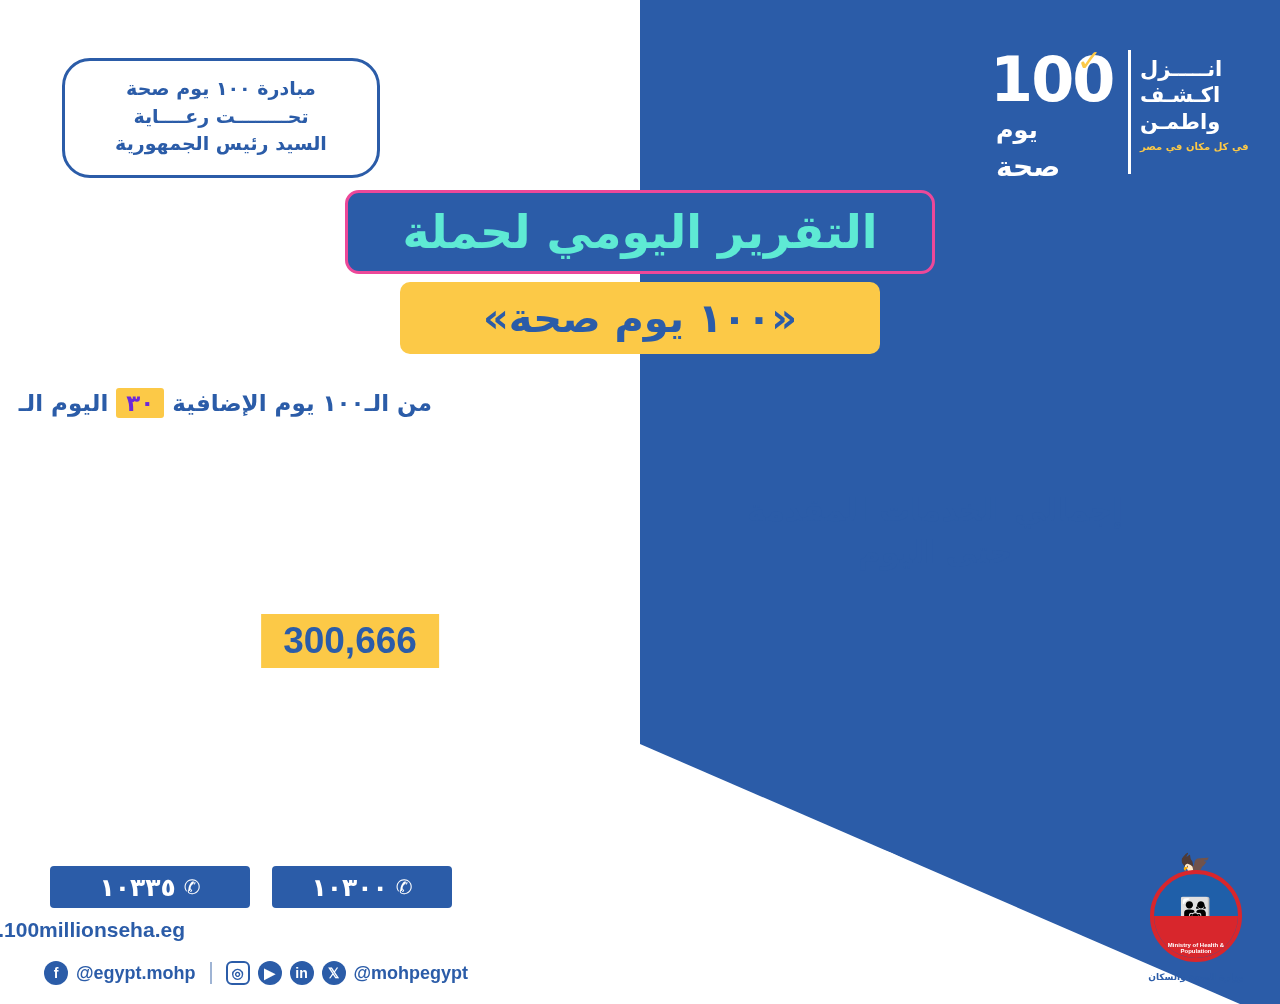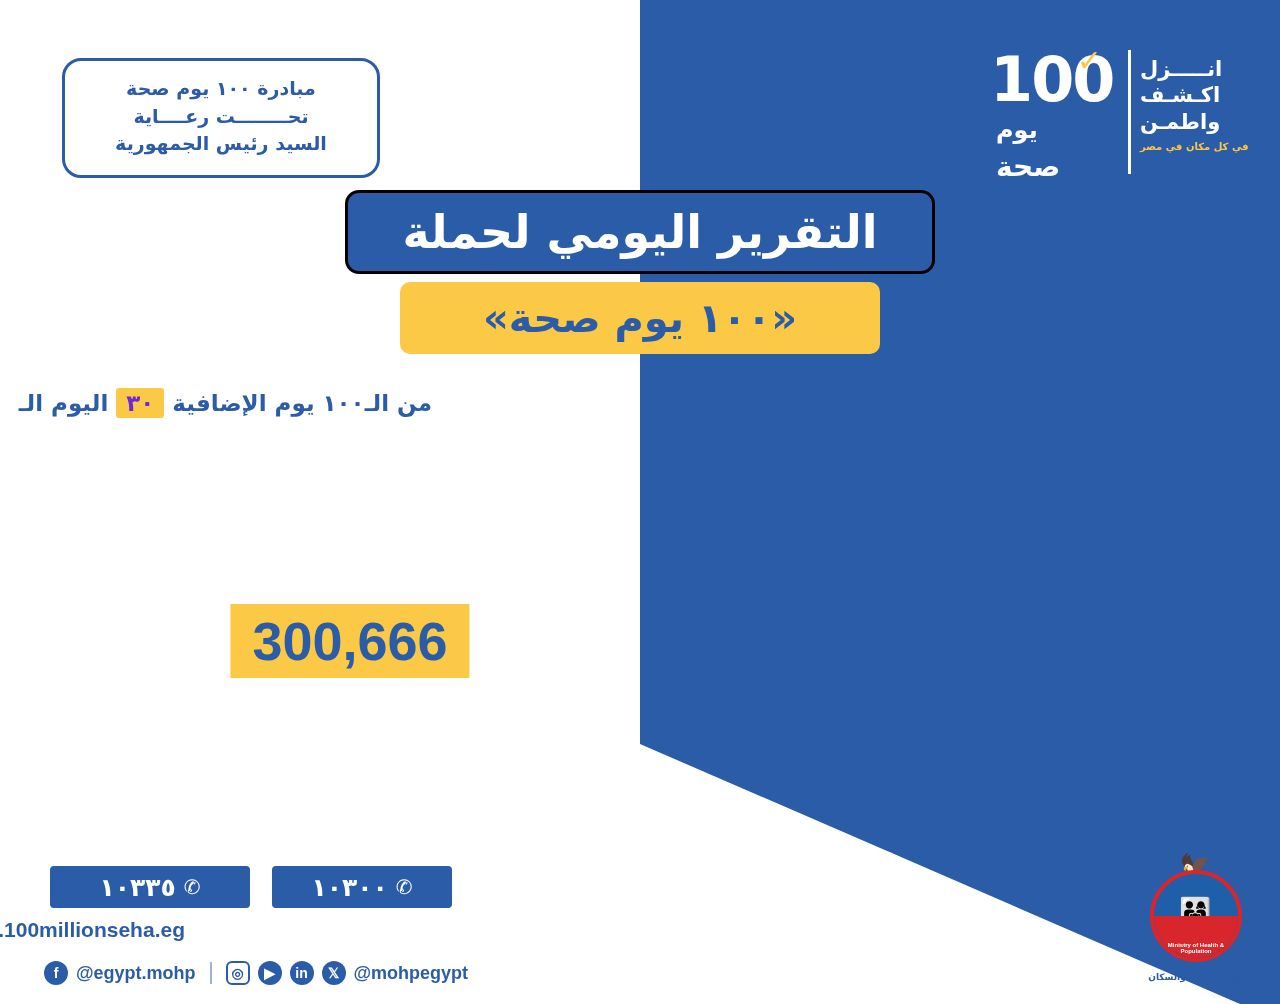--- a/index.html
+++ b/index.html
@@ -36,21 +36,21 @@
     border-radius: 50%;
     background: #ffffff;
   }
 
   
   .initiative-box {
     position: absolute;
     top: 58px; right: 900px;
     width: 318px; height: 120px;
     border: 3px solid #2b5ca8;
-    border-radius: 19px;
+    border-radius: 28px;
     color: #2b5ca8;
     text-align: center;
     padding: 14px 10px 0 10px;
     line-height: 1.45;
     font-size: 19px;
     font-weight: bold;
     direction: rtl;
   }
   .initiative-box div { white-space: nowrap; }
   .initiative-box .l2 { letter-spacing: 2px; }
@@ -125,23 +125,23 @@
     width: 3px; height: 124px;
     background: #ffffff;
   }
 
   
   .title-banner {
     position: absolute;
     top: 190px; right: 345px;
     width: 590px; height: 84px;
     background: #2b5ca8;
-    border: 3px solid #000000;
+    border: 3px solid #ec4899;
     border-radius: 14px;
-    color: #ffffff;
+    color: #5eead4;
     font-size: 46px;
     font-weight: bold;
     display: flex; align-items: center; justify-content: center;
     direction: rtl;
   }
   .title-sub {
     position: absolute;
     top: 282px; right: 400px;
     width: 480px; height: 72px;
     background: #fcc947;
@@ -199,21 +199,21 @@
     border-radius: 16px;
   }
   .stat .value {
     position: absolute;
     left: 50%;
     top: 50%;
     transform: translate(-50%, -50%);
     padding: 6px 22px;
     background: #fcc947;
     color: #2b5ca8;
-    font-size: 54px;
+    font-size: 37px;
     font-weight: bold;
     font-family: "Liberation Sans", sans-serif;
     white-space: nowrap;
   }
 
   
   #stat-today {
     top: 490px; right: 680px; width: 500px;
   }
   #stat-today .head { color: #ffffff; }

